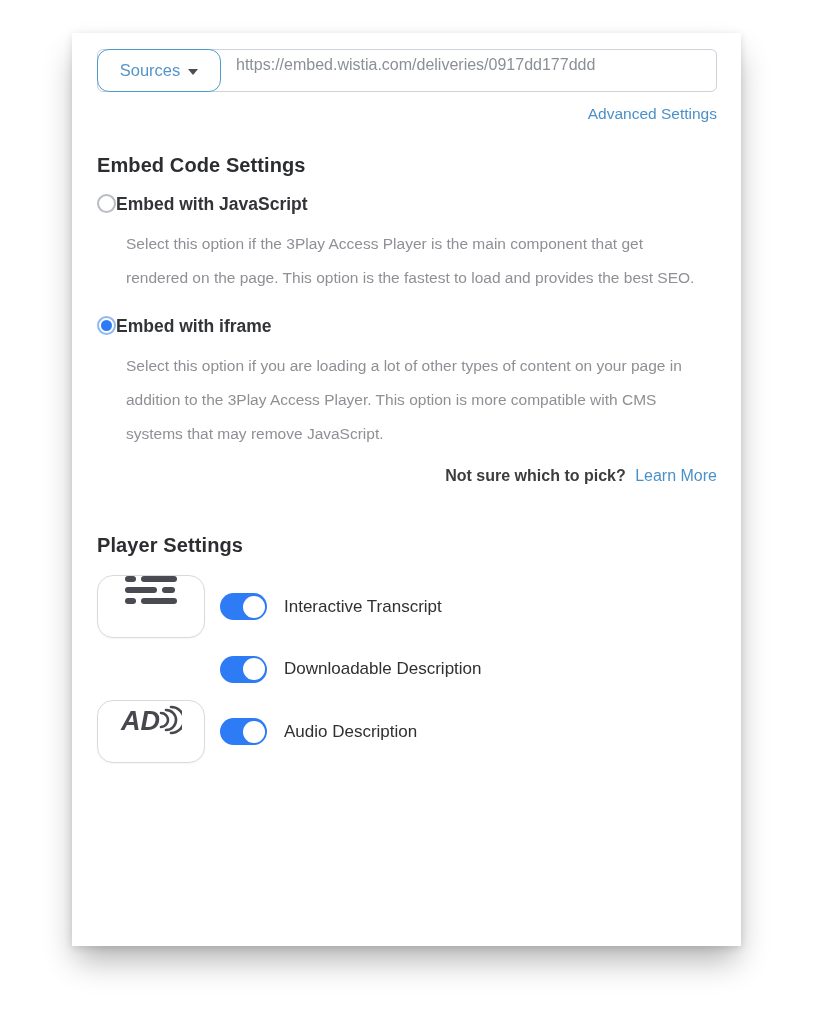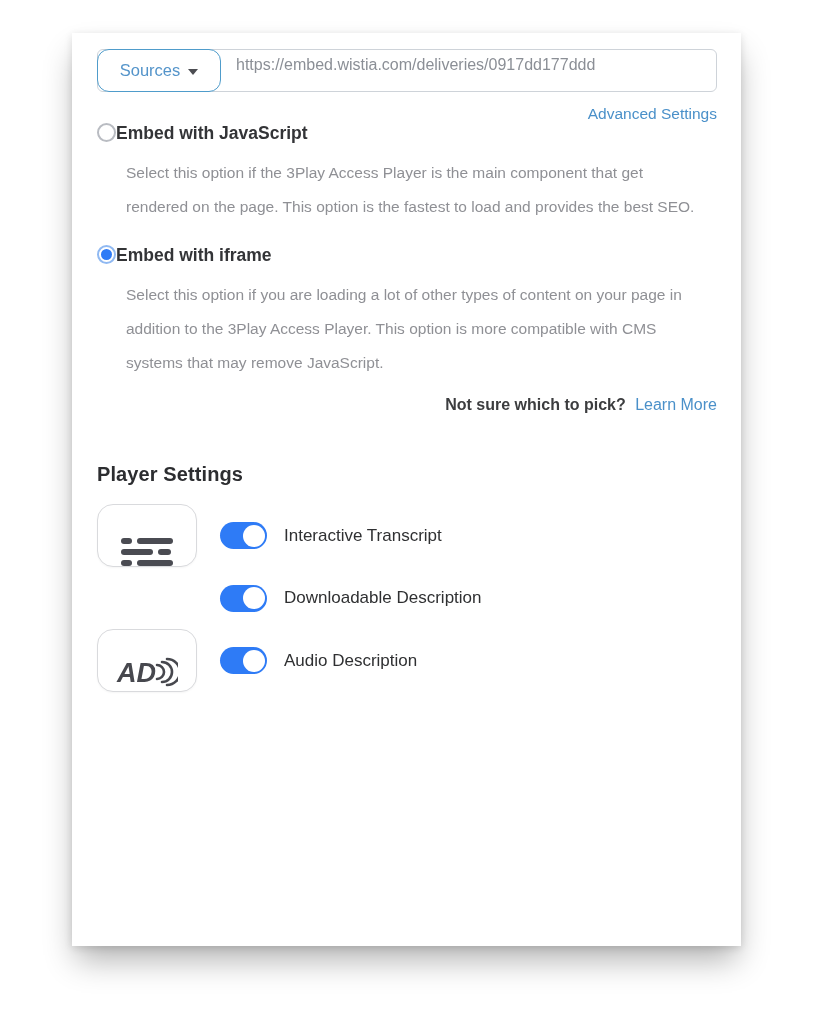--- a/index.html
+++ b/index.html
@@ -81,24 +81,24 @@
   .help-row {
     width: 620px; text-align: right; margin-top: 16px;
     font-size: 16px; font-weight: 700; color: #3c3d3f;
   }
   .help-row .link { font-size: 16px; font-weight: 500; margin-left: 5px; }
   
   .player-heading { margin-top: 49px; margin-bottom: 18px; }
   .ps-row { display: flex; align-items: center; margin-bottom: 11px; }
   .icon-cell { width: 95px; margin-right: 28px; flex: 0 0 auto; }
   .icon-box {
-    width: 100px; height: 63px;
+    width: 108px; height: 63px;
     border: 1.5px solid #d9dadd; border-radius: 16px;
     background: #fff;
-    display: flex; align-items: flex-end; justify-content: center;
+    display: flex; align-items: flex-start; justify-content: center;
     box-shadow: 0 1px 2px rgba(0,0,0,0.04);
   }
   .ps-row.no-icon { min-height: 40px; }
   .ps-row.with-icon { min-height: 63px; }
   
   .t-lines { display: flex; flex-direction: column; gap: 5px; }
   .t-line { display: flex; gap: 5px; }
   .t-bar { height: 6px; border-radius: 3px; background: #4a4b52; }
   .t-bar.s { width: 11px; }
   .t-bar.l { width: 36px; }
@@ -125,20 +125,21 @@
     <input class="url-input" type="text" value="https://embed.wistia.com/deliveries/0917dd177ddd" style="">
     <button class="sources-btn">
       <span class="lbl">Sources</span>
       <span class="caret"></span>
     </button>
   </div>
   <div class="adv-row">
     <a class="link">Advanced Settings</a>
   </div>
 
+  <h2 class="section-heading embed-heading">Embed Code Settings</h2>
 
   <div class="radio-row">
     <span class="radio"></span>
     <span class="radio-label">Embed with JavaScript</span>
   </div>
   <p class="option-desc">Select this option if the 3Play Access Player is the main component that get rendered on the page. This option is the fastest to load and provides the best SEO.</p>
 
   <div class="radio-row second">
     <span class="radio checked"></span>
     <span class="radio-label">Embed with iframe</span>

